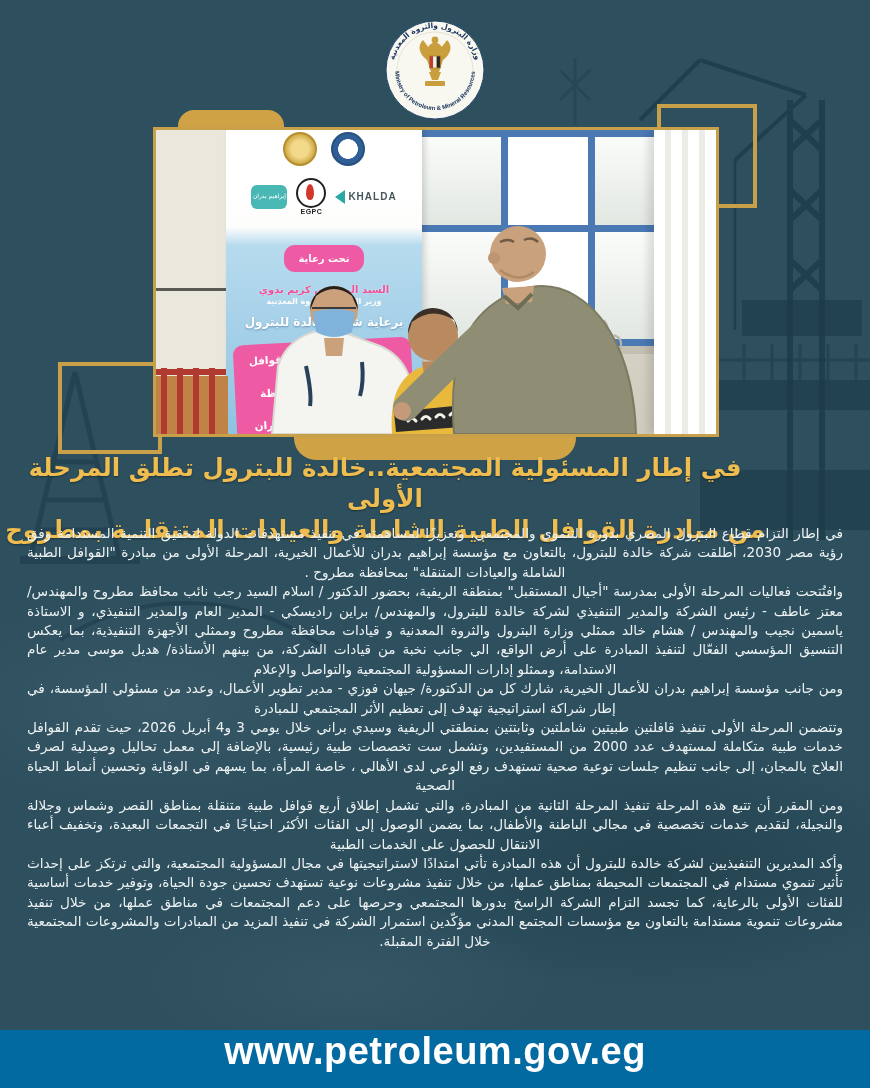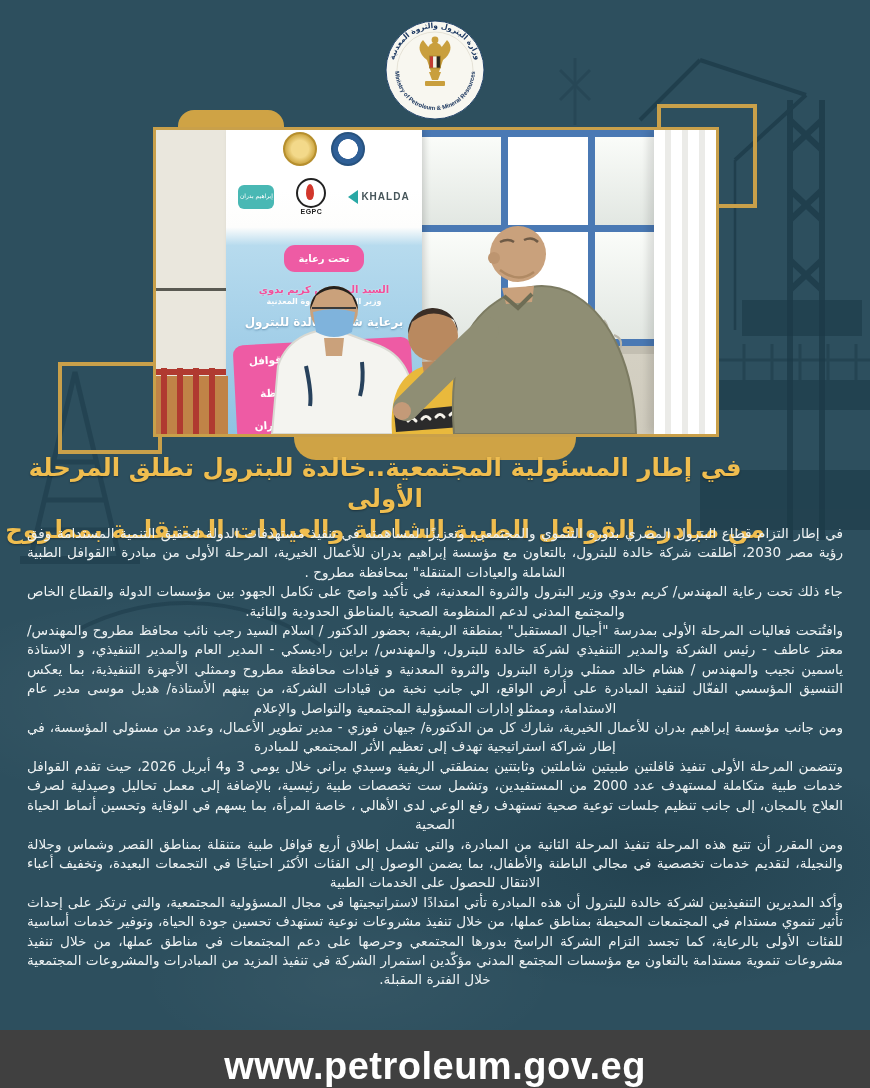--- a/index.html
+++ b/index.html
@@ -43,21 +43,21 @@
     background:repeating-linear-gradient(90deg,#ffffff 0 11px,#ebebe8 11px 17px);
     box-shadow:-6px 0 8px rgba(0,0,0,0.12);}
   
   .ph-banner{position:absolute;left:70px;top:0;width:196px;height:100%;
     background:linear-gradient(180deg,#ffffff 0 20%,#fdfdfc 32%,#b7dbee 38%,#8fc3e2 100%);
     box-shadow:3px 0 6px rgba(0,0,0,0.15);display:flex;flex-direction:column;align-items:center;}
   .bn-logos1{display:flex;gap:14px;margin-top:2px;}
   .circ{border-radius:50%;}
   .bn-gold{width:30px;height:30px;background:radial-gradient(#f3d98a 40%,#caa23c 75%);border:2px solid #b68f2e;}
   .bn-blue{width:30px;height:30px;background:radial-gradient(#ffffff 45%,#2f5f96 48%);border:2px solid #27527f;}
-  .bn-logos2{display:flex;align-items:center;gap:22px;margin-top:12px;}
+  .bn-logos2{display:flex;align-items:center;gap:9px;margin-top:12px;}
   .bn-teal{width:36px;height:24px;background:#49b8b4;border-radius:6px;color:#fff;font-size:6px;
     display:flex;align-items:center;justify-content:center;text-align:center;line-height:1.1;}
   .bn-egpc{display:flex;flex-direction:column;align-items:center;}
   .bn-egpc-circ{width:26px;height:26px;border-radius:50%;border:2px solid #222;background:#fff;position:relative;}
   .bn-egpc-flame{position:absolute;left:8px;top:4px;width:8px;height:16px;background:#d2372c;border-radius:50% 50% 50% 50%/60% 60% 40% 40%;}
   .bn-egpc-txt{font-size:7px;color:#222;font-weight:bold;letter-spacing:.5px;font-family:"Liberation Sans",sans-serif;}
   .bn-khalda{display:flex;align-items:center;gap:3px;}
   .bn-khalda-k{width:0;height:0;border-top:7px solid transparent;border-bottom:7px solid transparent;border-right:10px solid #29a8a5;}
   .bn-khalda-txt{font-size:10px;color:#46555a;font-weight:bold;letter-spacing:1px;font-family:"Liberation Sans",sans-serif;}
   .bn-pill{margin-top:30px;background:#ee5ba4;color:#fff;font-size:10px;font-weight:bold;
@@ -70,22 +70,22 @@
   .ph-scene{position:absolute;inset:0;}
   
   .headline{position:absolute;left:0;top:452px;width:770px;text-align:center;z-index:3;
     color:#efbd4f;font-weight:bold;font-size:24.5px;line-height:31px;direction:rtl;
     text-shadow:0 1px 2px rgba(0,0,0,.35);}
   
   .article{position:absolute;left:27px;right:27px;top:524px;height:504px;overflow:hidden;z-index:3;
     direction:rtl;color:#edf2f3;font-size:13.6px;font-weight:normal;line-height:19.4px;}
   .article p{margin:0;text-align:justify;text-align-last:center;}
   
-  .footer{position:absolute;left:0;bottom:0;width:870px;height:58px;background:#404040;
-    display:flex;align-items:flex-end;justify-content:center;z-index:4;}
+  .footer{position:absolute;left:0;bottom:0;width:870px;height:58px;background:#0369a1;
+    display:flex;align-items:flex-start;justify-content:center;z-index:4;}
   .footer-url{color:#ffffff;font-size:38px;font-weight:bold;font-family:"Liberation Sans",sans-serif;letter-spacing:.5px;}
 </style>
 </head>
 <body>
 
 <div class="poster">
 
   <svg class="bg-svg" viewBox="0 0 870 1088">
     <g stroke="#1c3a48" fill="none" stroke-width="6" opacity="0.75">
       <line x1="790" y1="100" x2="790" y2="540"></line>
@@ -255,21 +255,20 @@
     </svg>
   </div>
 
   <div class="headline">
     <div>في إطار المسئولية المجتمعية..خالدة للبترول تطلق المرحلة الأولى</div>
     <div>من مبادرة القوافل الطبية الشاملة والعيادات المتنقلــة بمطروح</div>
   </div>
 
   <div class="article">
     <p>في إطار التزام قطاع البترول المصري بدوره التنموي والمجتمعي، وتعزيزًا لمساهمته في تنفيذ مستهدفات الدولة لتحقيق التنمية المستدامة وفق رؤية مصر 2030، أطلقت شركة خالدة للبترول، بالتعاون مع مؤسسة إبراهيم بدران للأعمال الخيرية، المرحلة الأولى من مبادرة "القوافل الطبية الشاملة والعيادات المتنقلة" بمحافظة مطروح .</p>
-    <p>جاء ذلك تحت رعاية المهندس/ كريم بدوي وزير البترول والثروة المعدنية، في تأكيد واضح على تكامل الجهود بين مؤسسات الدولة والقطاع الخاص والمجتمع المدني لدعم المنظومة الصحية بالمناطق الحدودية والنائية.</p>
     <p>وافتُتحت فعاليات المرحلة الأولى بمدرسة "أجيال المستقبل" بمنطقة الريفية، بحضور الدكتور / اسلام السيد رجب نائب محافظ مطروح والمهندس/ معتز عاطف - رئيس الشركة والمدير التنفيذي لشركة خالدة للبترول، والمهندس/ براين راديسكي - المدير العام والمدير التنفيذي، و الاستاذة ياسمين نجيب والمهندس / هشام خالد ممثلي وزارة البترول والثروة المعدنية و قيادات محافظة مطروح وممثلي الأجهزة التنفيذية، بما يعكس التنسيق المؤسسي الفعّال لتنفيذ المبادرة على أرض الواقع، الي جانب نخبة من قيادات الشركة، من بينهم الأستاذة/ هديل موسى مدير عام الاستدامة، وممثلو إدارات المسؤولية المجتمعية والتواصل والإعلام</p>
     <p>ومن جانب مؤسسة إبراهيم بدران للأعمال الخيرية، شارك كل من الدكتورة/ جيهان فوزي - مدير تطوير الأعمال، وعدد من مسئولي المؤسسة، في إطار شراكة استراتيجية تهدف إلى تعظيم الأثر المجتمعي للمبادرة</p>
     <p>وتتضمن المرحلة الأولى تنفيذ قافلتين طبيتين شاملتين وثابتتين بمنطقتي الريفية وسيدي براني خلال يومي 3 و4 أبريل 2026، حيث تقدم القوافل خدمات طبية متكاملة لمستهدف عدد 2000 من المستفيدين، وتشمل ست تخصصات طبية رئيسية، بالإضافة إلى معمل تحاليل وصيدلية لصرف العلاج بالمجان، إلى جانب تنظيم جلسات توعية صحية تستهدف رفع الوعي لدى الأهالي ، خاصة المرأة، بما يسهم في الوقاية وتحسين أنماط الحياة الصحية</p>
     <p>ومن المقرر أن تتبع هذه المرحلة تنفيذ المرحلة الثانية من المبادرة، والتي تشمل إطلاق أربع قوافل طبية متنقلة بمناطق القصر وشماس وجلالة والنجيلة، لتقديم خدمات تخصصية في مجالي الباطنة والأطفال، بما يضمن الوصول إلى الفئات الأكثر احتياجًا في التجمعات البعيدة، وتخفيف أعباء الانتقال للحصول على الخدمات الطبية</p>
     <p>وأكد المديرين التنفيذيين لشركة خالدة للبترول أن هذه المبادرة تأتي امتدادًا لاستراتيجيتها في مجال المسؤولية المجتمعية، والتي ترتكز على إحداث تأثير تنموي مستدام في المجتمعات المحيطة بمناطق عملها، من خلال تنفيذ مشروعات نوعية تستهدف تحسين جودة الحياة، وتوفير خدمات أساسية للفئات الأولى بالرعاية، كما تجسد التزام الشركة الراسخ بدورها المجتمعي وحرصها على دعم المجتمعات في مناطق عملها، من خلال تنفيذ مشروعات تنموية مستدامة بالتعاون مع مؤسسات المجتمع المدني مؤكّدين استمرار الشركة في تنفيذ المزيد من المبادرات والمشروعات المجتمعية خلال الفترة المقبلة.</p>
   </div>
 
   <div class="footer">
     <span class="footer-url">www.petroleum.gov.eg</span>
   </div>

